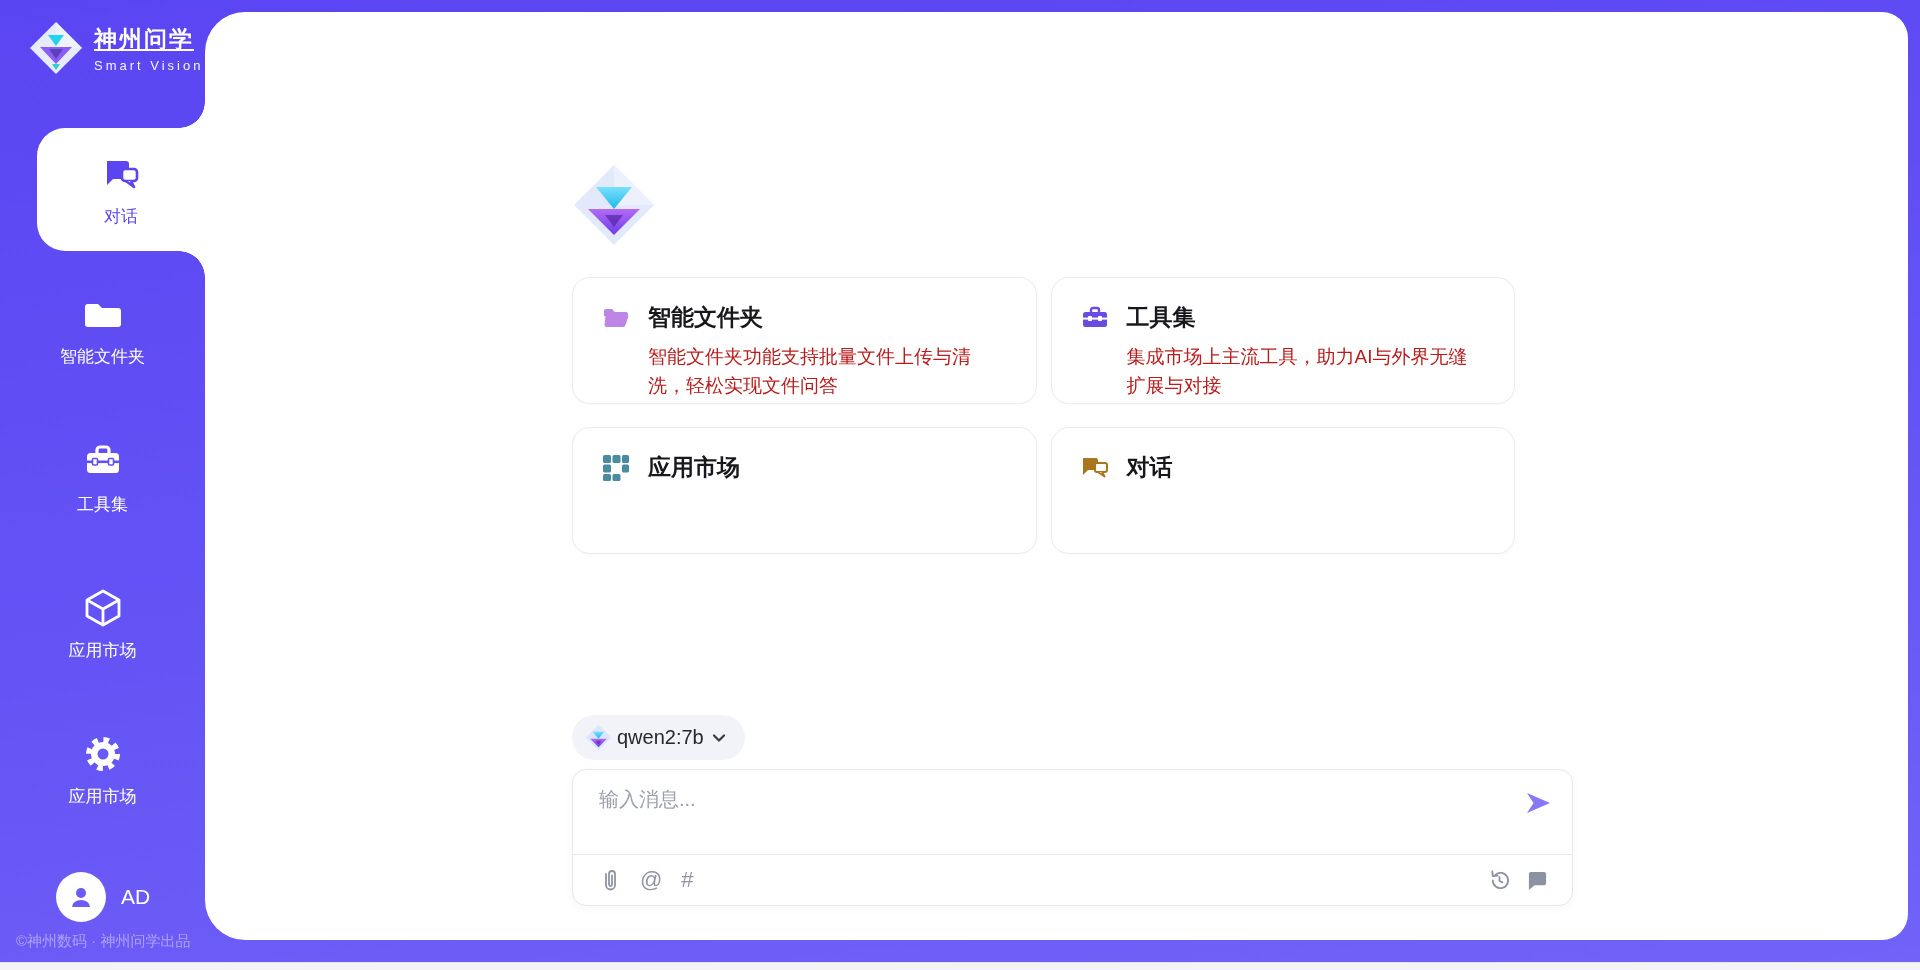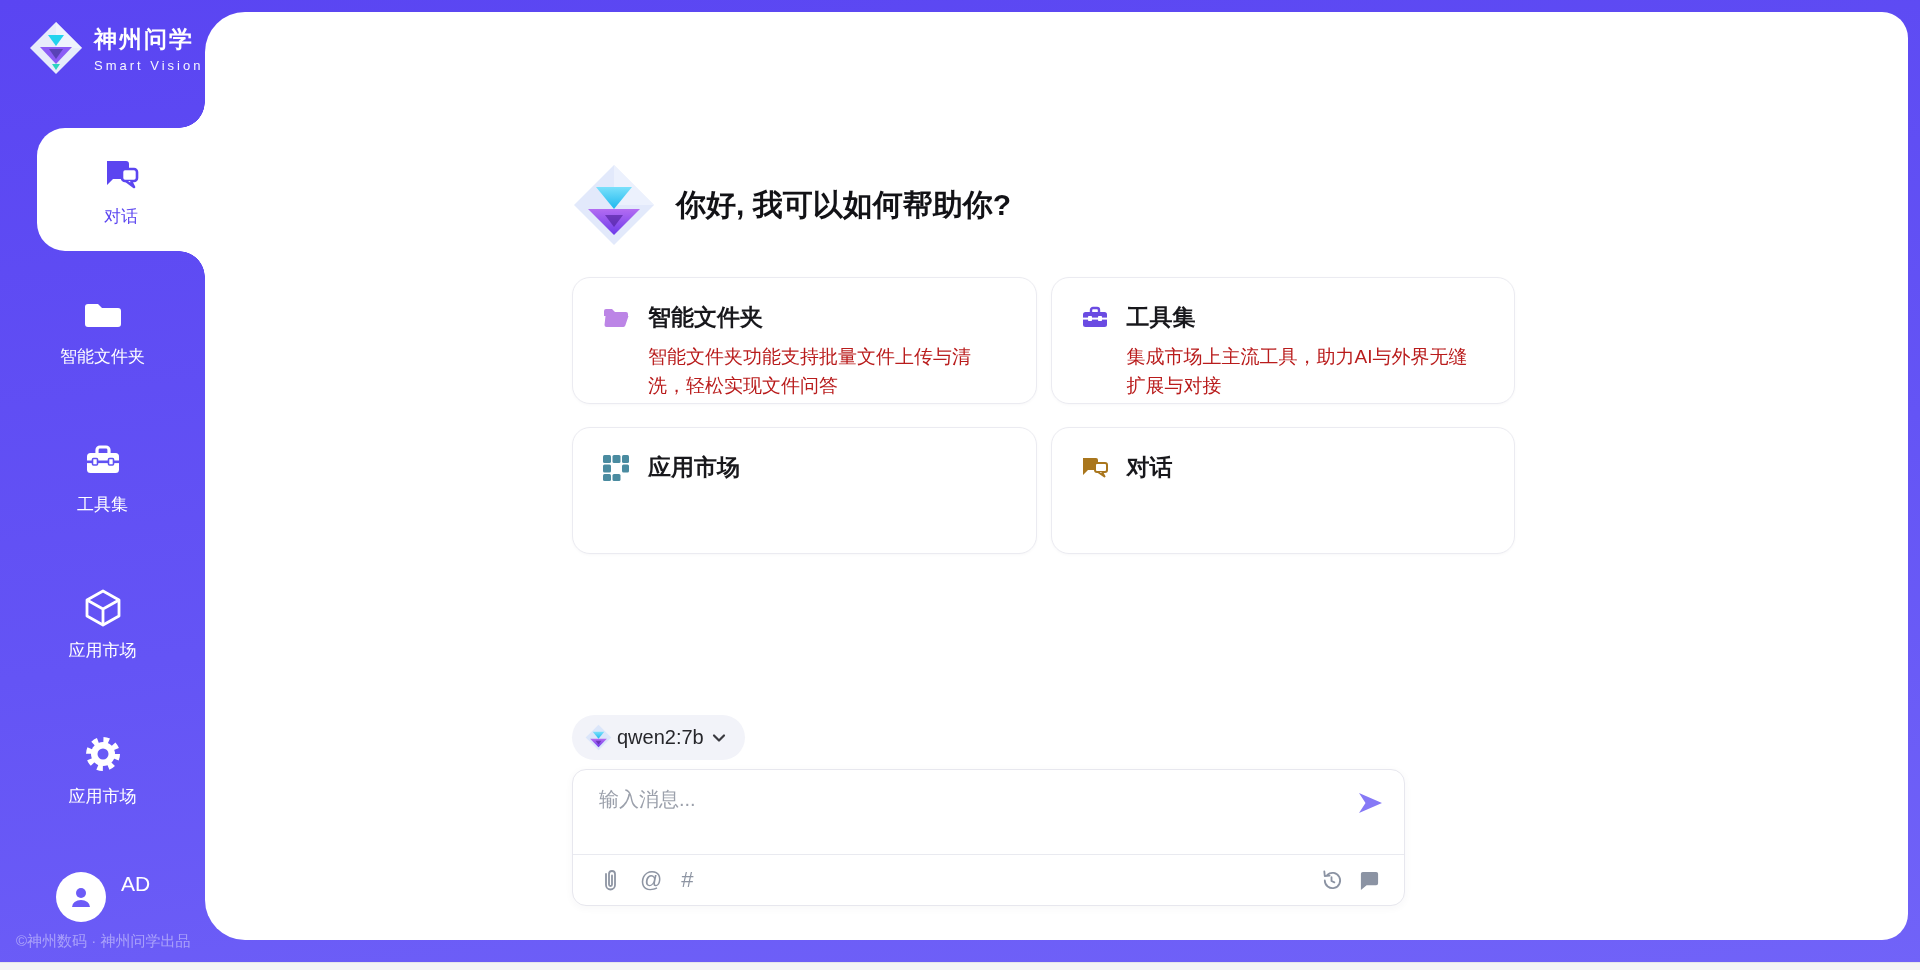--- a/index.html
+++ b/index.html
@@ -4,36 +4,36 @@
 <style>
   * { margin:0; padding:0; box-sizing:border-box; }
   html,body { width:1920px; height:970px; overflow:hidden; }
   body { font-family:"Liberation Sans","DejaVu Sans",sans-serif; }
   #app { position:relative; width:1920px; height:970px;
          background:linear-gradient(172deg,#5a45f2 0%,#6454f5 55%,#7163f8 100%); }
 
   
   .brand { position:absolute; left:28px; top:20px; display:flex; align-items:center; gap:10px; }
   .brand-text { color:#fff; }
-  .brand-title { font-size:23px; font-weight:bold; letter-spacing:2px; }
+  .brand-title { font-size:23px; font-weight:bold; letter-spacing:2px;text-decoration:underline; }
   .brand-sub { font-size:13px; letter-spacing:3px; margin-top:3px; opacity:.95; }
 
   .nav-item { position:absolute; left:0; width:205px; display:flex; flex-direction:column;
               align-items:center; cursor:pointer; }
   .nav-label { margin-top:9px; font-size:17px; color:#fff; }
 
   .nav-tab { position:absolute; left:37px; top:128px; width:168px; height:123px;
              background:#fff; border-radius:28px 0 0 28px; display:flex; flex-direction:column;
              align-items:center; justify-content:center; cursor:pointer; }
   .nav-tab .nav-label { color:#5b45f0; }
   .fillet { position:absolute; right:0; width:26px; height:26px; }
   .fillet.top { top:-26px; background:radial-gradient(circle at 0 0, rgba(0,0,0,0) 25.5px, #fff 26px); }
   .fillet.bottom { bottom:-26px; background:radial-gradient(circle at 0 100%, rgba(0,0,0,0) 25.5px, #fff 26px); }
 
-  .user-row { position:absolute; left:56px; top:872px; display:flex; gap:15px; cursor:pointer; }
+  .user-row { position:absolute; left:56px; top:872px; display:flex; align-items:center; gap:15px; cursor:pointer; }
   .avatar { width:50px; height:50px; border-radius:50%; background:#fff; display:flex;
             align-items:center; justify-content:center; }
   .user-name { color:#fff; font-size:21px; }
   .side-footer { position:absolute; left:16px; top:932px; font-size:15px; color:rgba(255,255,255,.42); }
 
   
   .main-panel { position:absolute; left:205px; top:12px; right:12px; bottom:30px;
                 background:#fff; border-radius:40px 26px 26px 40px; }
   .bottom-strip { position:absolute; left:0; right:0; bottom:0; height:8px; background:#f4f4f6;
                   border-top:1px solid #e6e6ea; }
@@ -48,21 +48,21 @@
           box-shadow:0 1px 3px rgba(30,30,60,.03); }
   .card-icon { flex:0 0 30px; margin-top:1px; }
   .card-title { font-size:23px; font-weight:bold; color:#18181c; }
   .card-desc { margin-top:10px; font-size:19px; line-height:1.52; color:#b91c1c; }
 
   .model-pill { position:absolute; left:367px; top:703px; height:45px; display:inline-flex;
                 align-items:center; gap:5px; padding:0 16px 0 13px; background:#f2f3f9;
                 border-radius:23px; cursor:pointer; }
   .model-name { font-size:20px; color:#26262b; }
 
-  .composer { position:absolute; left:367px; top:757px; width:833px; height:137px;
+  .composer { position:absolute; left:367px; top:757px; width:1001px; height:137px;
               background:#fff; border:1px solid #e7e7ee; border-radius:14px;
               box-shadow:0 2px 8px rgba(40,40,80,.04); }
   .composer-input { position:absolute; left:26px; top:16px; right:64px; height:60px;
                     border:none; outline:none; resize:none; font-size:20px;
                     font-family:"Liberation Sans","DejaVu Sans",sans-serif; color:#32323a; }
   .composer-input::placeholder { color:#9ba0ab; }
   .send-btn { position:absolute; right:20px; top:20px; width:28px; height:26px; cursor:pointer; }
   .composer-divider { position:absolute; left:0; right:0; top:84px; border-top:1px solid #e9eaf0; }
   .composer-toolbar { position:absolute; left:26px; right:24px; top:85px; height:50px;
                       display:flex; align-items:center; justify-content:space-between; }
@@ -161,21 +161,20 @@
             <stop offset="0" stop-color="#b36cf2"></stop>
               <stop offset="1" stop-color="#6d3bea"></stop>
           </linearGradient>
         </defs>
         <polygon points="42,2 82,42 42,82 2,42" fill="#e2e9fb"></polygon>
         <polygon points="42,2 82,42 42,42" fill="#edf2fd" opacity="0.9"></polygon>
         <polygon points="24,24 60,24 42,46" fill="url(#gcyan)"></polygon>
         <polygon points="16,46 68,46 42,72" fill="url(#gpurp)"></polygon>
         <polygon points="33,52 51,52 42,64" fill="#43188f" opacity="0.55"></polygon>
       </svg>
-      <div class="greeting">你好, 我可以如何帮助你?</div>
     </div>
 
     <div class="cards">
 
       <div class="card">
         <svg class="card-icon" width="30" height="30" viewBox="0 0 30 30">
           <path d="M3,8 a2,2 0 0 1 2,-2 h6 l3,3 h11 a2,2 0 0 1 2,2 v2 H3 z" fill="#bc85e6"></path>
           <path d="M4.5,13 h23 l-3.2,9.5 a2,2 0 0 1 -1.9,1.5 H5.5 a2,2 0 0 1 -2,-2 z" fill="#bc85e6"></path>
         </svg>
         <div>

